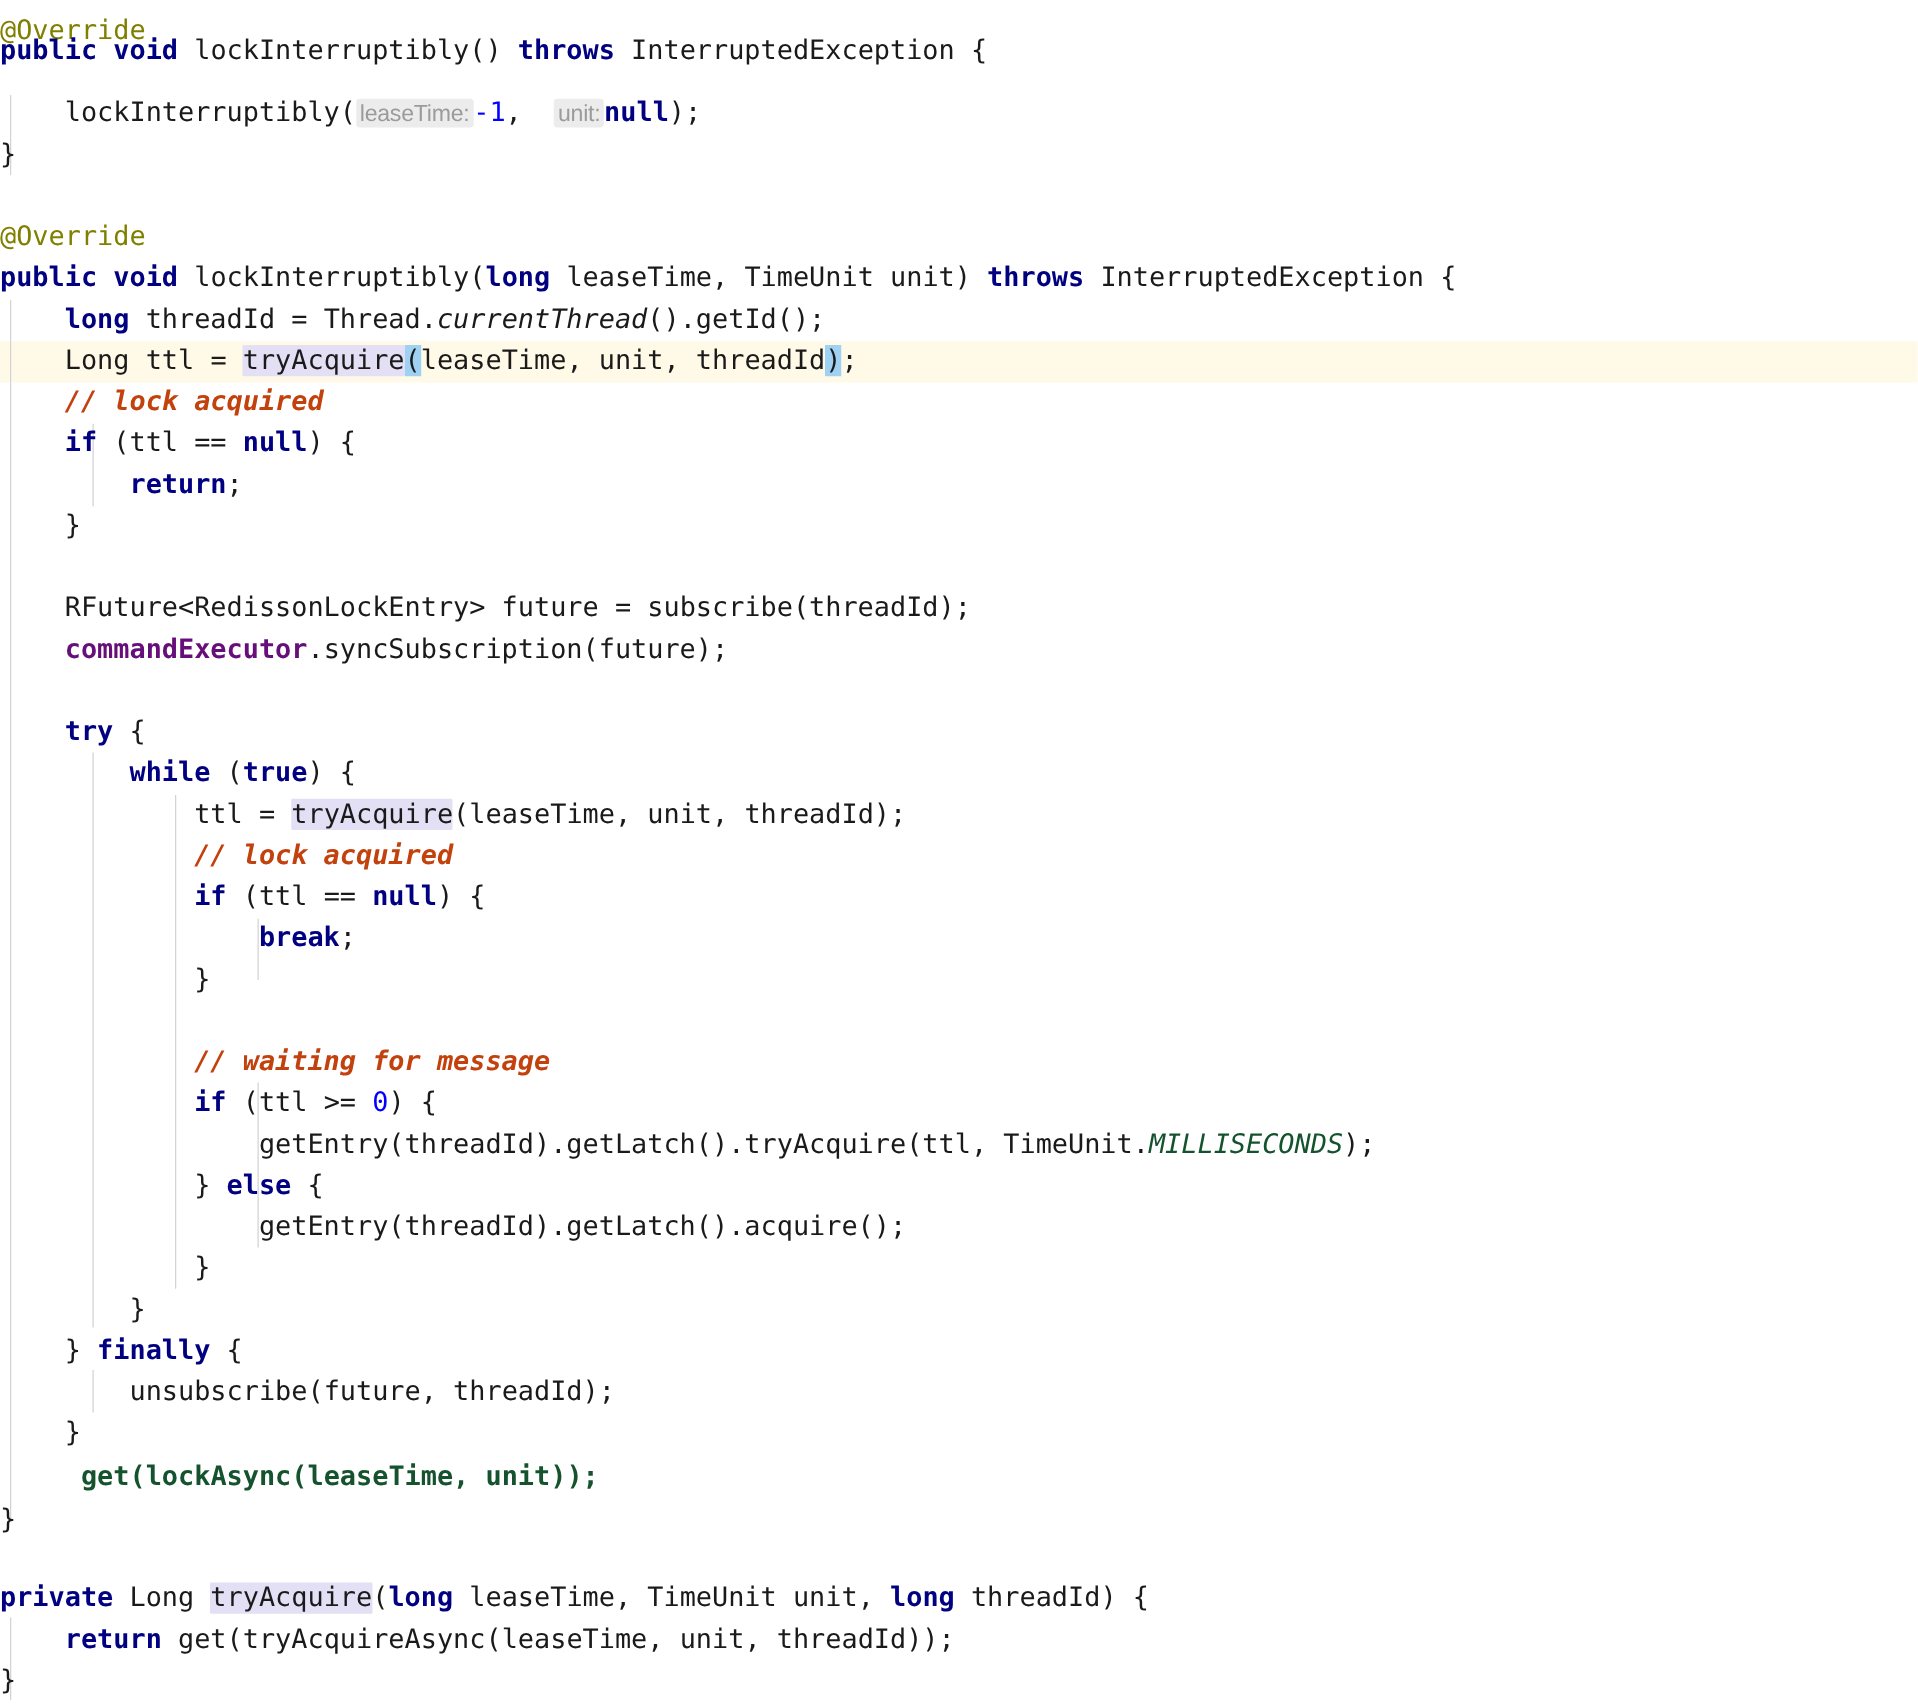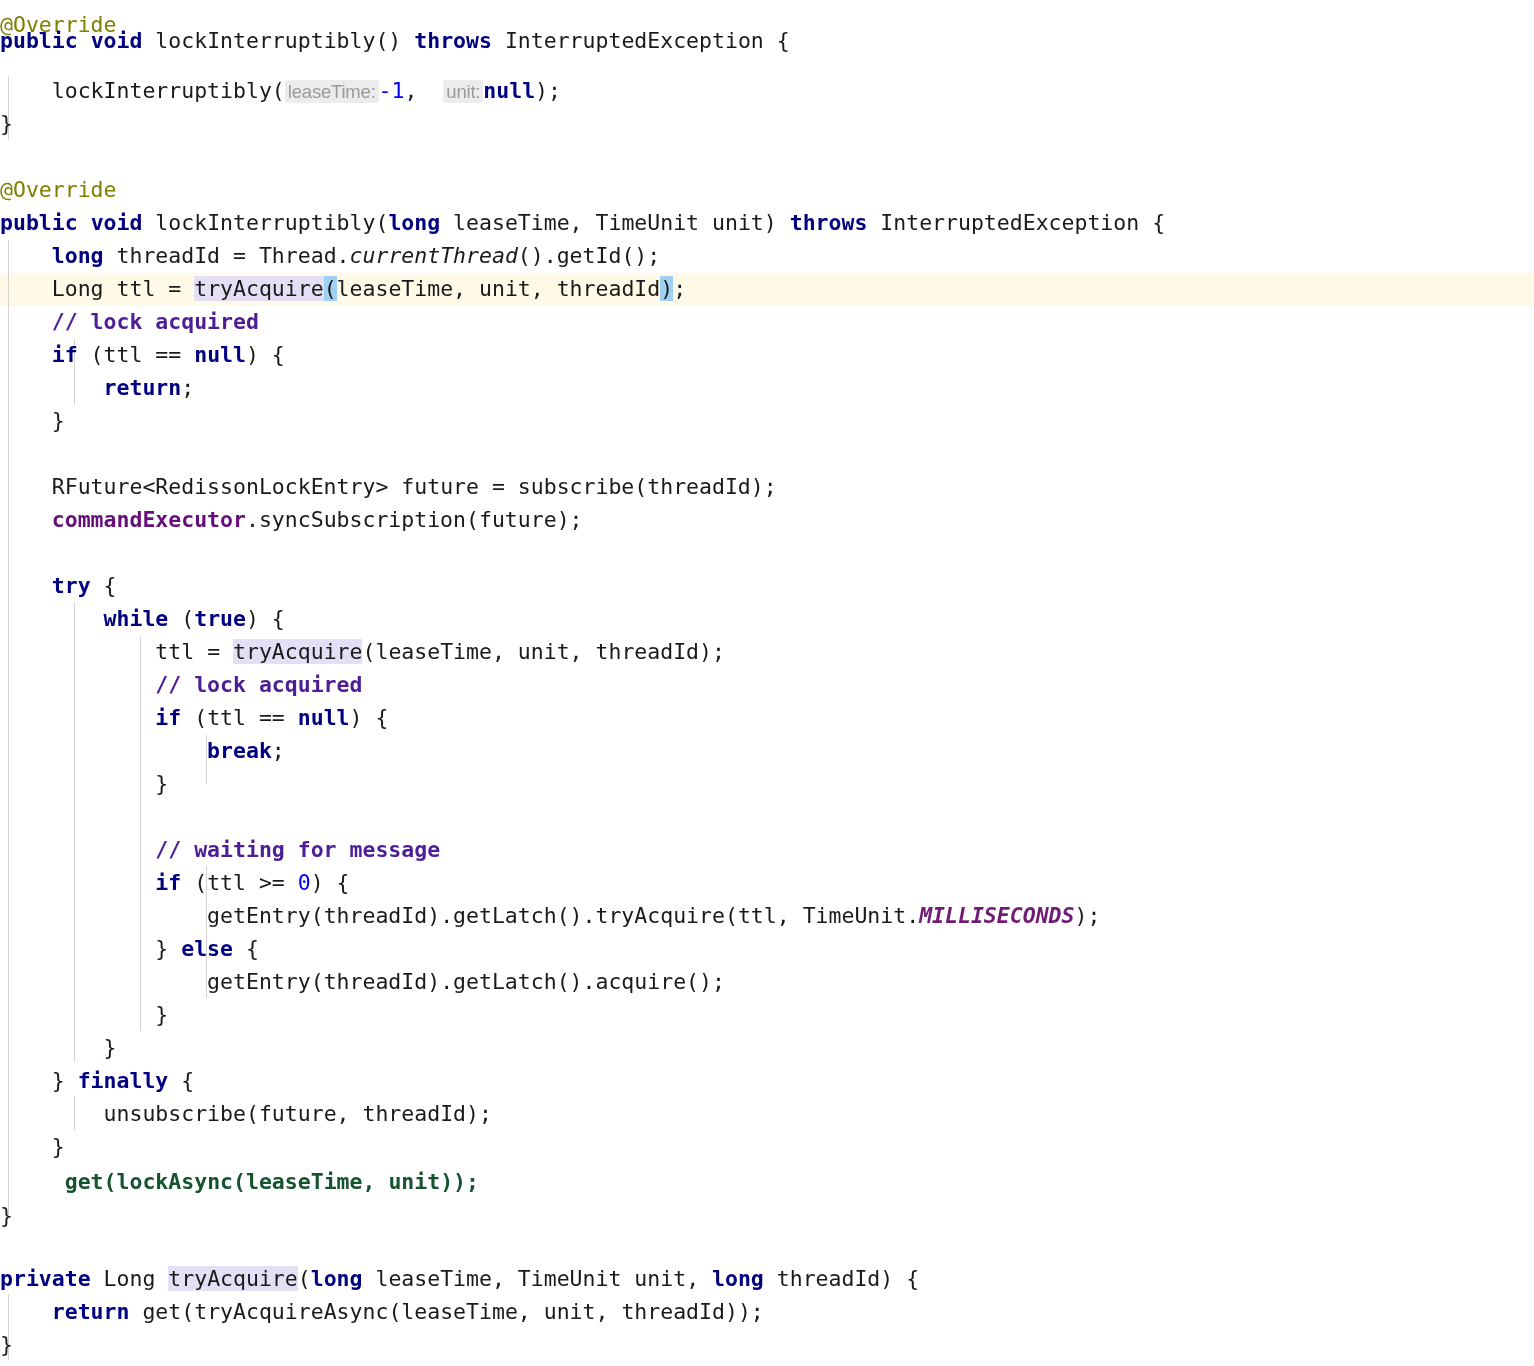--- a/index.html
+++ b/index.html
@@ -53,25 +53,25 @@
   .guide {
     position: absolute;
     width: 1px;
     background: #d3d3d3;
     z-index: 1;
   }
 
   
   .kw        { color: #000080; font-weight: bold; }
   .plain     { color: #1a1a1a; }
-  .cmt       { color: #4c1d95; font-weight: bold; }
+  .cmt       { color: #c2410c; font-weight: bold; font-style: italic; }
   .anno      { color: #808000; }
   .num       { color: #0000ff; }
   .field     { color: #660e7a; font-weight: bold; }
-  .statfield { color: #701a75; font-weight: bold; font-style: italic; }
+  .statfield { color: #14532d; font-weight: normal; font-style: italic; }
   .statmeth  { color: #1a1a1a; font-style: italic; }
   .added     { color: #14532d; font-weight: bold; }
 
   
   .usage {
     background: #e3e0f5;
     border-radius: 1px;
   }
   
   .brmatch {

